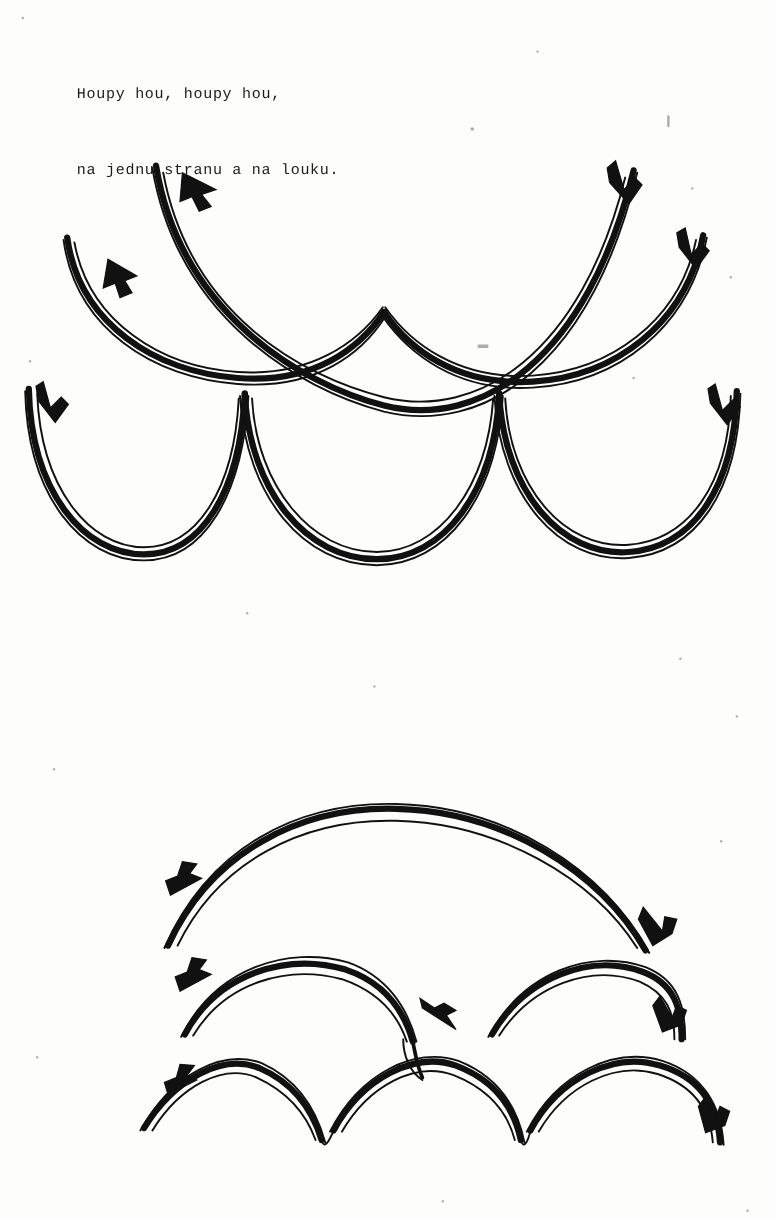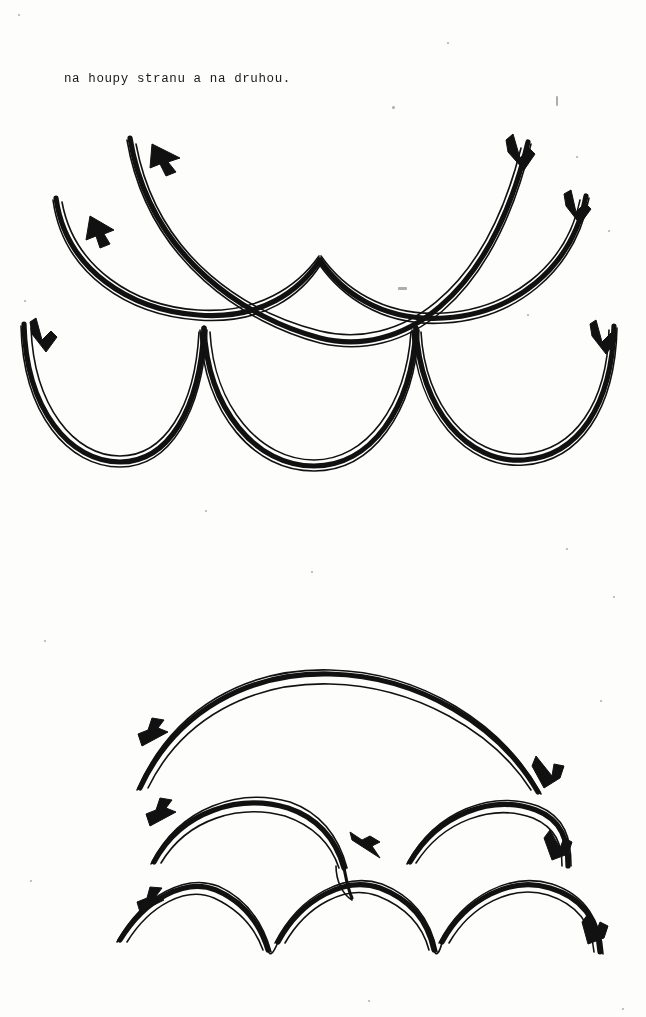--- a/index.html
+++ b/index.html
@@ -86,21 +86,22 @@
   <div class="speckle" style="left:613px;top:596px;width=2px;height:2px;width:2px;"></div>
   <div class="speckle" style="left:44px;top:640px;width:2px;height:2px;"></div>
   <div class="speckle" style="left:600px;top:700px;width:2px;height:2px;"></div>
   <div class="speckle" style="left:30px;top:880px;width:2px;height:2px;"></div>
   <div class="speckle" style="left:368px;top:1000px;width:2px;height:2px;"></div>
   <div class="speckle" style="left:622px;top:1008px;width:2px;height:2px;"></div>
   <div class="speckle" style="left:311px;top:571px;width:2px;height:2px;"></div>
   <div class="speckle" style="left:398px;top:287px;width:9px;height:3px;border-radius:1px;"></div>
 
   <div class="verse" id="verse-1">
-    <span class="line">na houpy stranu a na druhou.</span>
+    <span class="line">Houpy hou, houpy hou,</span>
+    <span class="line">na jednu stranu a na louku.</span>
   </div>
 
   <div class="figure" id="figure-1">
     <svg width="646" height="390" viewBox="0 0 646 390">
 
       <g>
         <path class="stroke-thick" d="M130,28 C150,150 250,210 320,228 C400,248 490,190 528,32"></path>
         <path class="stroke-thin" d="M136,34 C158,152 252,204 320,221 C398,240 484,186 521,38"></path>
         <path class="stroke-thin" d="M127,30 C148,154 248,214 320,233 C404,253 492,194 531,34"></path>
 

